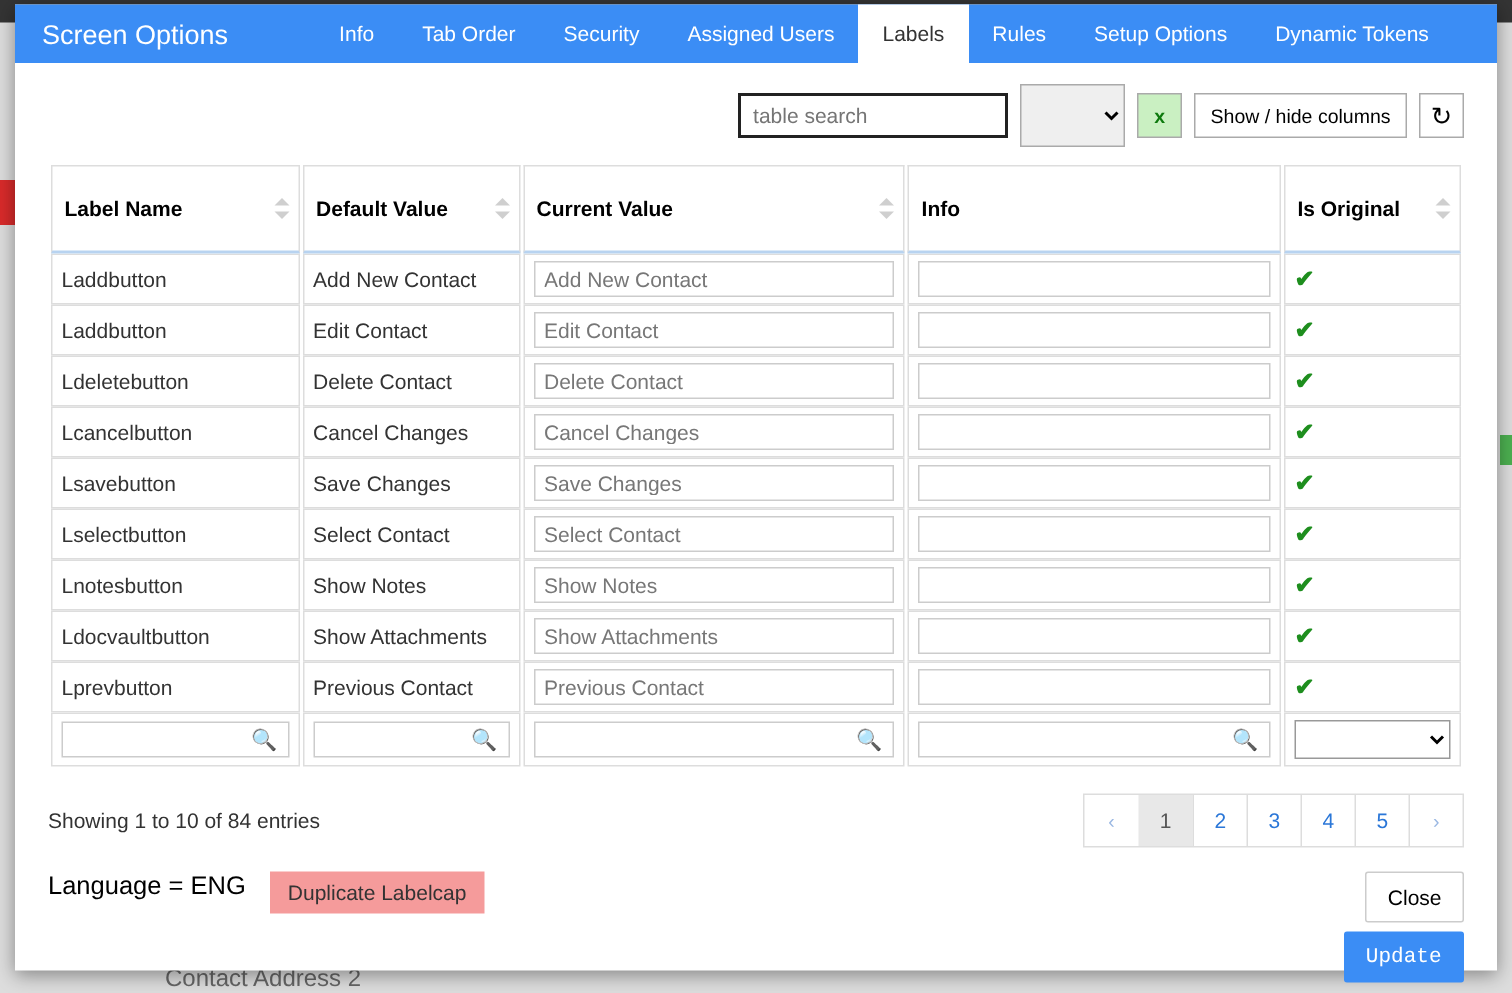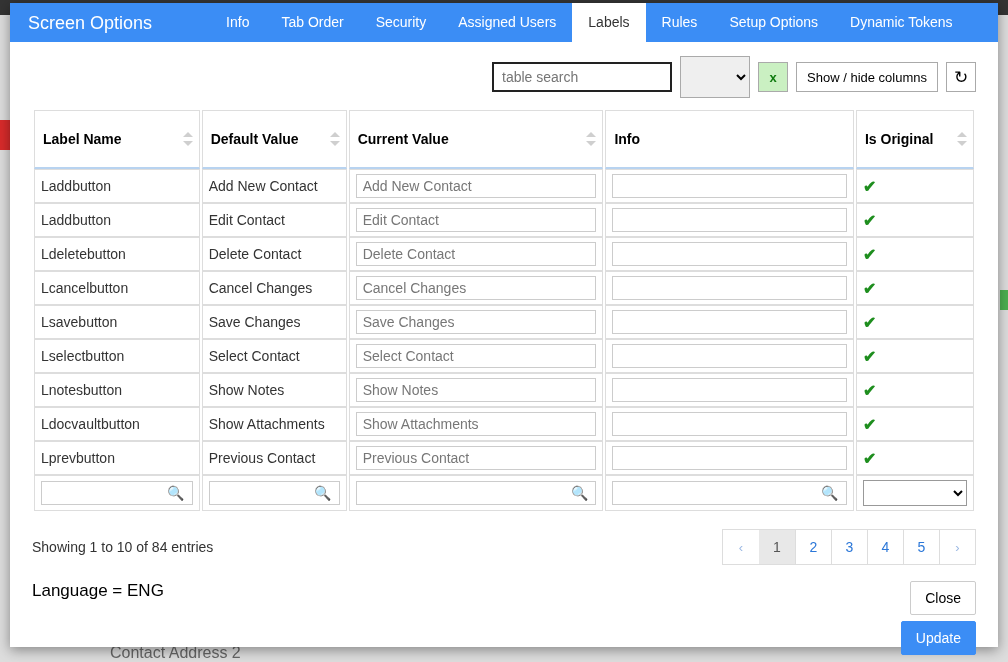--- a/index.html
+++ b/index.html
@@ -59,21 +59,21 @@
   .pager a:first-child{border-left:none;}
   .pager a.active { background:#e8e8e8; color:#555; }
   .pager a.nav { color:#9bb8e3; font-size:13px;}
 
   .footer { display:flex; align-items:flex-start; gap:16px; padding:10px 22px 16px 22px; }
   .lang { font-size:17px; }
   .dup { background:#f59b9b; color:#333; padding:6px 12px; font-size:14px; border:none; cursor:pointer;}
   .footer .grow {flex:1;}
   .btn { height:34px; padding:6px 14px; border:1px solid #ccc; background:#fff; font-size:14px; cursor:pointer; border-radius:2px;}
   .btn.green { background:#2fa44f; color:#fff; border-color:#2fa44f;}
-  .btn.blue { background:#3b8df5; color:#fff; border-color:#3b8df5;}
+  .btn.blue { background:#3b8df5; color:#fff; border-color:#3b8df5;font-family:Liberation Mono, monospace;}
   .btnstack { display:flex; flex-direction:column; gap:6px; align-items:flex-end;}
   .btnstack .row1 { display:flex; gap:8px;}
 </style>
 </head>
 <body>
 
 <div class="page">
   <div class="bg">
     <div class="topmenu"></div>
     <div class="redbar"></div>
@@ -204,20 +204,21 @@
       <div class="showing">Showing 1 to 10 of 84 entries</div>
       <div class="pager">
         <a class="nav">‹</a>
         <span id="pages-host" style="display:contents"><a class="active">1</a><a>2</a><a>3</a><a>4</a><a>5</a></span>
         <a class="nav">›</a>
       </div>
     </div>
 
     <div class="footer">
       <div class="lang">Language = ENG</div>
+      <button class="dup">Duplicate Labelcap</button>
       <div class="grow"></div>
       <div class="btnstack">
         <div class="row1">
           <button class="btn">Close</button>
         </div>
         <button class="btn blue">Update</button>
       </div>
     </div>
 
   </div>

